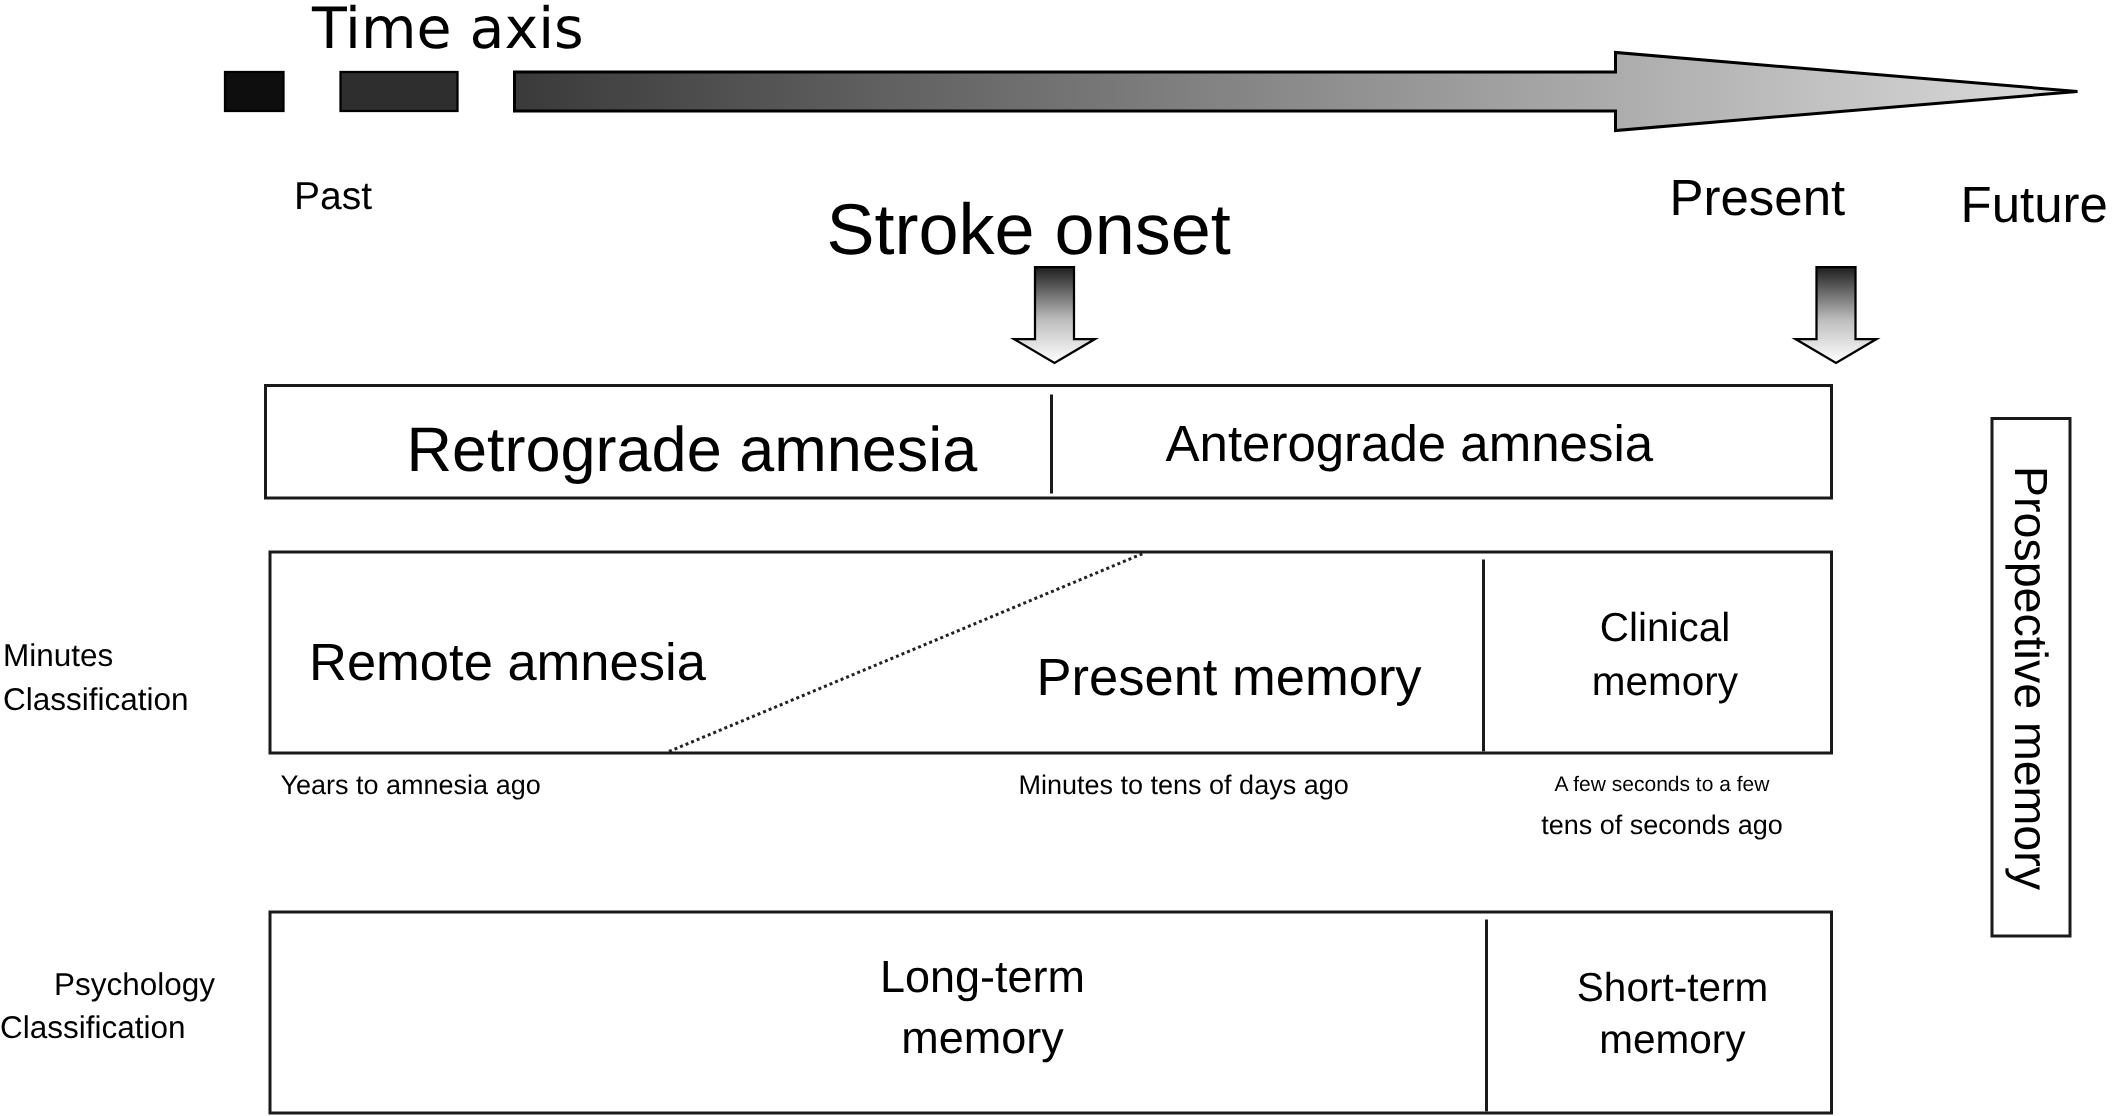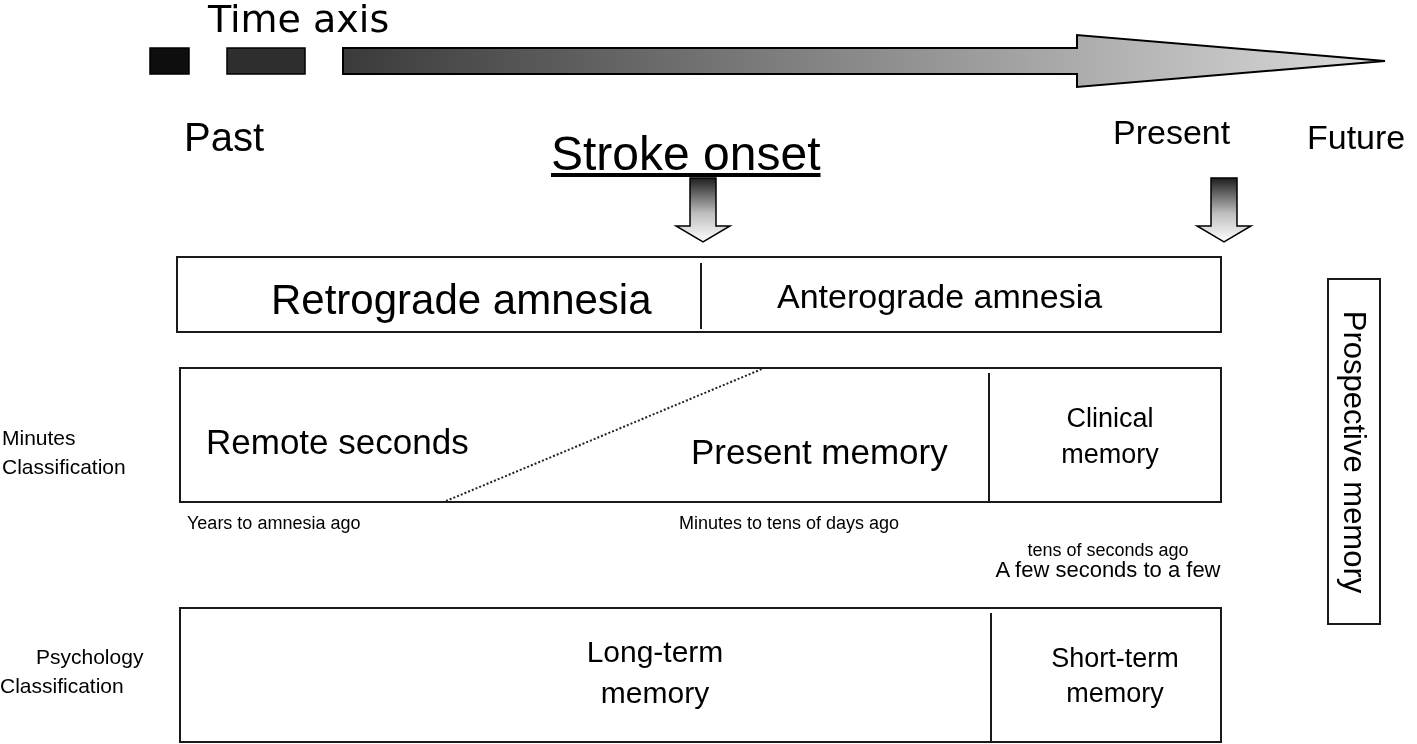--- a/index.html
+++ b/index.html
@@ -29,49 +29,49 @@
 
   <rect x="150" y="48" width="39" height="26" fill="#0e0e0e" stroke="#000" stroke-width="1.5"></rect>
   <rect x="227" y="48" width="78" height="26" fill="#2e2e2e" stroke="#000" stroke-width="1.5"></rect>
   <path d="M343,48 L1077,48 L1077,35 L1385,61 L1077,87 L1077,74 L343,74 Z" fill="url(#axisGrad)" stroke="#000" stroke-width="2" stroke-linejoin="miter"></path>
 
   <path d="M690,178 L716,178 L716,226 L730,226 L703,242 L676,226 L690,226 Z" fill="url(#downGrad)" stroke="#000" stroke-width="1.5"></path>
   <path d="M1211,178 L1237,178 L1237,226 L1251,226 L1224,242 L1197,226 L1211,226 Z" fill="url(#downGrad)" stroke="#000" stroke-width="1.5"></path>
 </svg>
 
 <div class="t" style="left:208px; top:0px; font-family:'DejaVu Sans', sans-serif; font-size:38px;">Time axis</div>
-<div class="t" style="left:184px; top:117px; font-size:40px;">Past</div>
-<div class="t" style="left:551px; top:130px; font-size:48px;text-decoration:underline;">Stroke onset</div>
+<div class="t" style="left:196px; top:117px; font-size:26px;">Past</div>
+<div class="t" style="left:551px; top:130px; font-size:48px;">Stroke onset</div>
 <div class="t" style="left:1113px; top:115px; font-size:34px;">Present</div>
 <div class="t" style="left:1307px; top:120px; font-size:34px;">Future</div>
 
 <div class="box" style="left:176px; top:256px; width:1046px; height:77px;">
   <div class="vline" style="left:522px; top:5px; height:66px;"></div>
 </div>
 <div class="t" style="left:271px; top:279px; font-size:42px;">Retrograde amnesia</div>
 <div class="t" style="left:777px; top:279px; font-size:34px;">Anterograde amnesia</div>
 
 <div class="t" style="left:2px; top:427px; font-size:21px;">Minutes</div>
 <div class="t" style="left:2px; top:456px; font-size:21px;">Classification</div>
 
 <div class="box" style="left:179px; top:367px; width:1043px; height:136px;">
   <div class="vline" style="left:807px; top:4px; height:128px;"></div>
 </div>
 <svg class="layer" viewBox="0 0 1417 744">
   <line x1="446" y1="501" x2="762" y2="369" stroke="#222" stroke-width="2" stroke-dasharray="2,2"></line>
 </svg>
 
-<div class="t" style="left:206px; top:424px; font-size:35px;">Remote seconds</div>
+<div class="t" style="left:206px; top:424px; font-size:35px;">Remote amnesia</div>
 <div class="t" style="left:691px; top:434px; font-size:35px;">Present memory</div>
 <div class="t center" style="left:1010px; width:200px; top:405px; font-size:27px;">Clinical</div>
 <div class="t center" style="left:1010px; width:200px; top:441px; font-size:27px;">memory</div>
 
 <div class="t" style="left:187px; top:514px; font-size:18px;">Years to amnesia ago</div>
 <div class="t" style="left:679px; top:514px; font-size:18px;">Minutes to tens of days ago</div>
-<div class="t center" style="left:992px; width:232px; top:515px; font-size:22px;margin-top:44px;">A few seconds to a few</div>
+<div class="t center" style="left:992px; width:232px; top:515px; font-size:14px;">A few seconds to a few</div>
 <div class="t center" style="left:992px; width:232px; top:541px; font-size:18px;">tens of seconds ago</div>
 
 <div class="t" style="left:0px; top:646px; font-size:21px;margin-left:36px;">Psychology</div>
 <div class="t" style="left:0px; top:675px; font-size:21px;">Classification</div>
 
 <div class="box" style="left:179px; top:607px; width:1043px; height:136px;">
   <div class="vline" style="left:809px; top:4px; height:128px;"></div>
 </div>
 <div class="t center" style="left:555px; width:200px; top:637px; font-size:30px;">Long-term</div>
 <div class="t center" style="left:555px; width:200px; top:678px; font-size:30px;">memory</div>

